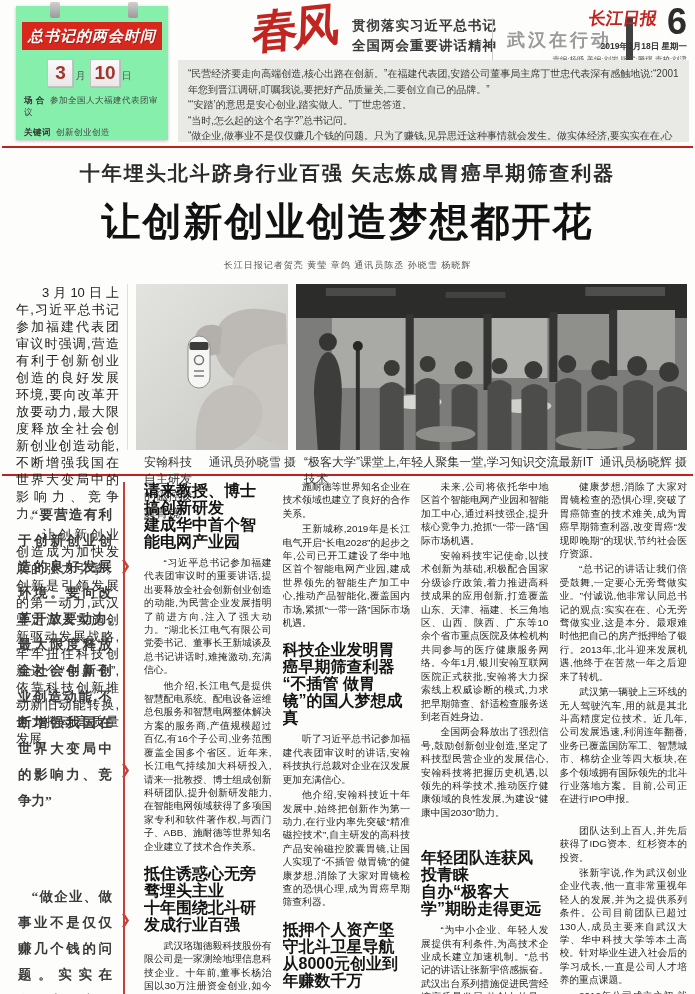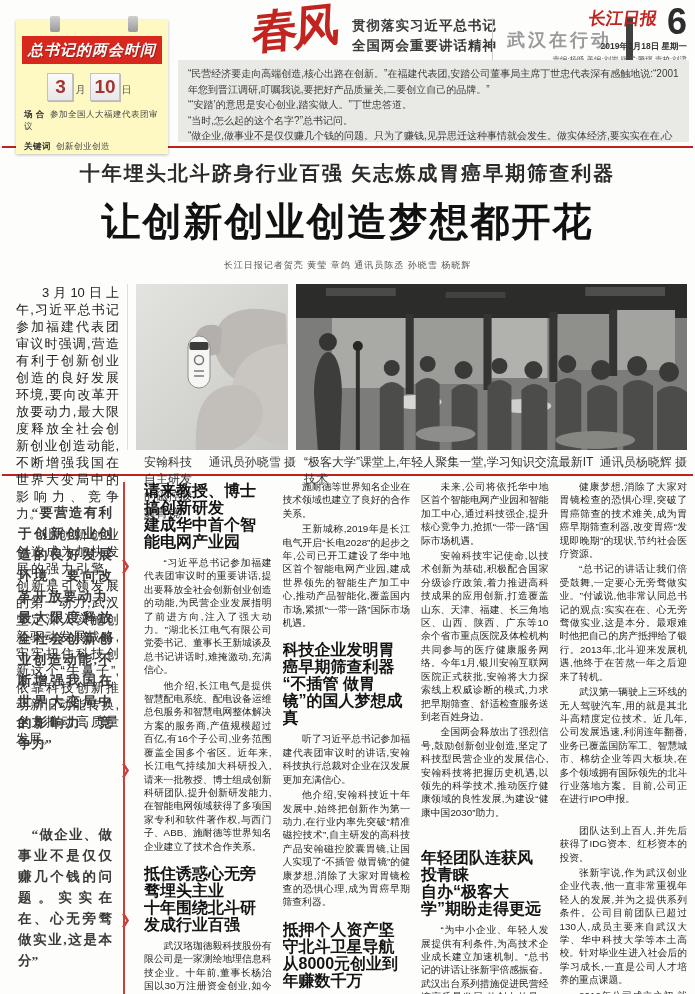--- a/index.html
+++ b/index.html
@@ -7,22 +7,22 @@
   body {
     font-family:"Liberation Sans","DejaVu Sans",sans-serif;
     background:#f6f6f4; color:#222;
   }
   .page { position:relative; width:695px; height:994px; background:#fdfdfc; overflow:hidden; }
 
   
   .top { position:relative; height:146px; }
 
   .calendar {
-    position:absolute; left:16px; top:20px; width:152px; height:134px;
-    background:#fef9c3; box-shadow:0 1px 3px rgba(0,0,0,.25); padding-top:16px;
+    position:absolute; left:16px; top:6px; width:152px; height:134px;
+    background:#86efac; box-shadow:0 1px 3px rgba(0,0,0,.25); padding-top:16px;
   }
   .pin { position:absolute; top:-4px; width:10px; height:16px; background:linear-gradient(#cfcfcf,#9a9a9a); border-radius:2px; }
   .pin.l { left:34px; } .pin.r { left:112px; }
   .cal-banner {
     margin:0 6px; background:#d8281e; color:#fff; text-align:center;
     font-weight:bold; font-size:15px; line-height:28px; letter-spacing:1px;
     text-shadow:1px 1px 0 rgba(0,0,0,.25); font-style:italic;
   }
   .cal-date { text-align:center; margin-top:9px; }
   .cal-num {
@@ -87,21 +87,21 @@
   .cap .credit { color:#444; white-space:nowrap; margin-left:6px; }
 
   .rule2 { margin-top:6px; }
 
   
   .bodygrid { display:flex; margin-top:4px; padding:0 8px 0 16px; height:520px; }
   .quotes { position:relative; width:118px; padding:0 22px 0 2px; flex-shrink:0; }
   .quotes::after { content:""; position:absolute; right:9px; top:2px; bottom:2px; width:2px; background:#c84038; }
   blockquote {
     font-family:"Liberation Serif","DejaVu Serif",serif; font-weight:bold;
-    font-size:13.5px; line-height:21px; color:#3a3a3a; text-align:justify; text-indent:1em;
+    font-size:13.5px; line-height:26px; color:#3a3a3a; text-align:justify; text-indent:1em;
   }
   .q1 { margin-top:22px; } .q2 { margin-top:70px; }
   .chev { position:absolute; right:3px; color:#c84038; font-size:13px; font-weight:bold; }
   .chev1 { top:78px; } .chev2 { top:282px; } .chev3 { top:432px; }
 
   .cols { flex:1; display:flex; gap:11px; margin-left:10px; }
   .col { flex:1; overflow:hidden; }
   .col h3.sub { font-size:16px; line-height:17px; font-weight:800; color:#141414; margin:12px 0 6px; }
   .col h3.sub span { display:block; }
   .col > h3.sub:first-child { margin-top:2px; }

